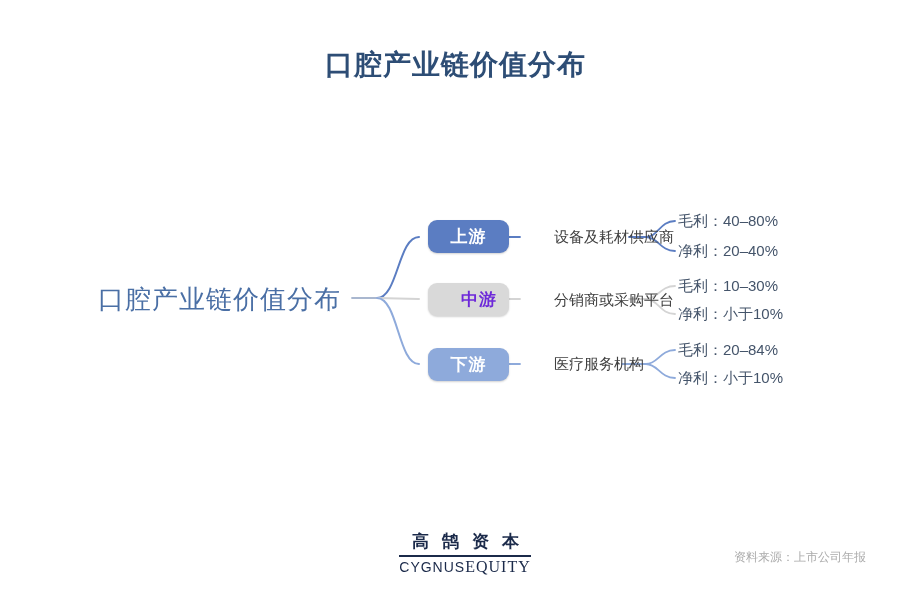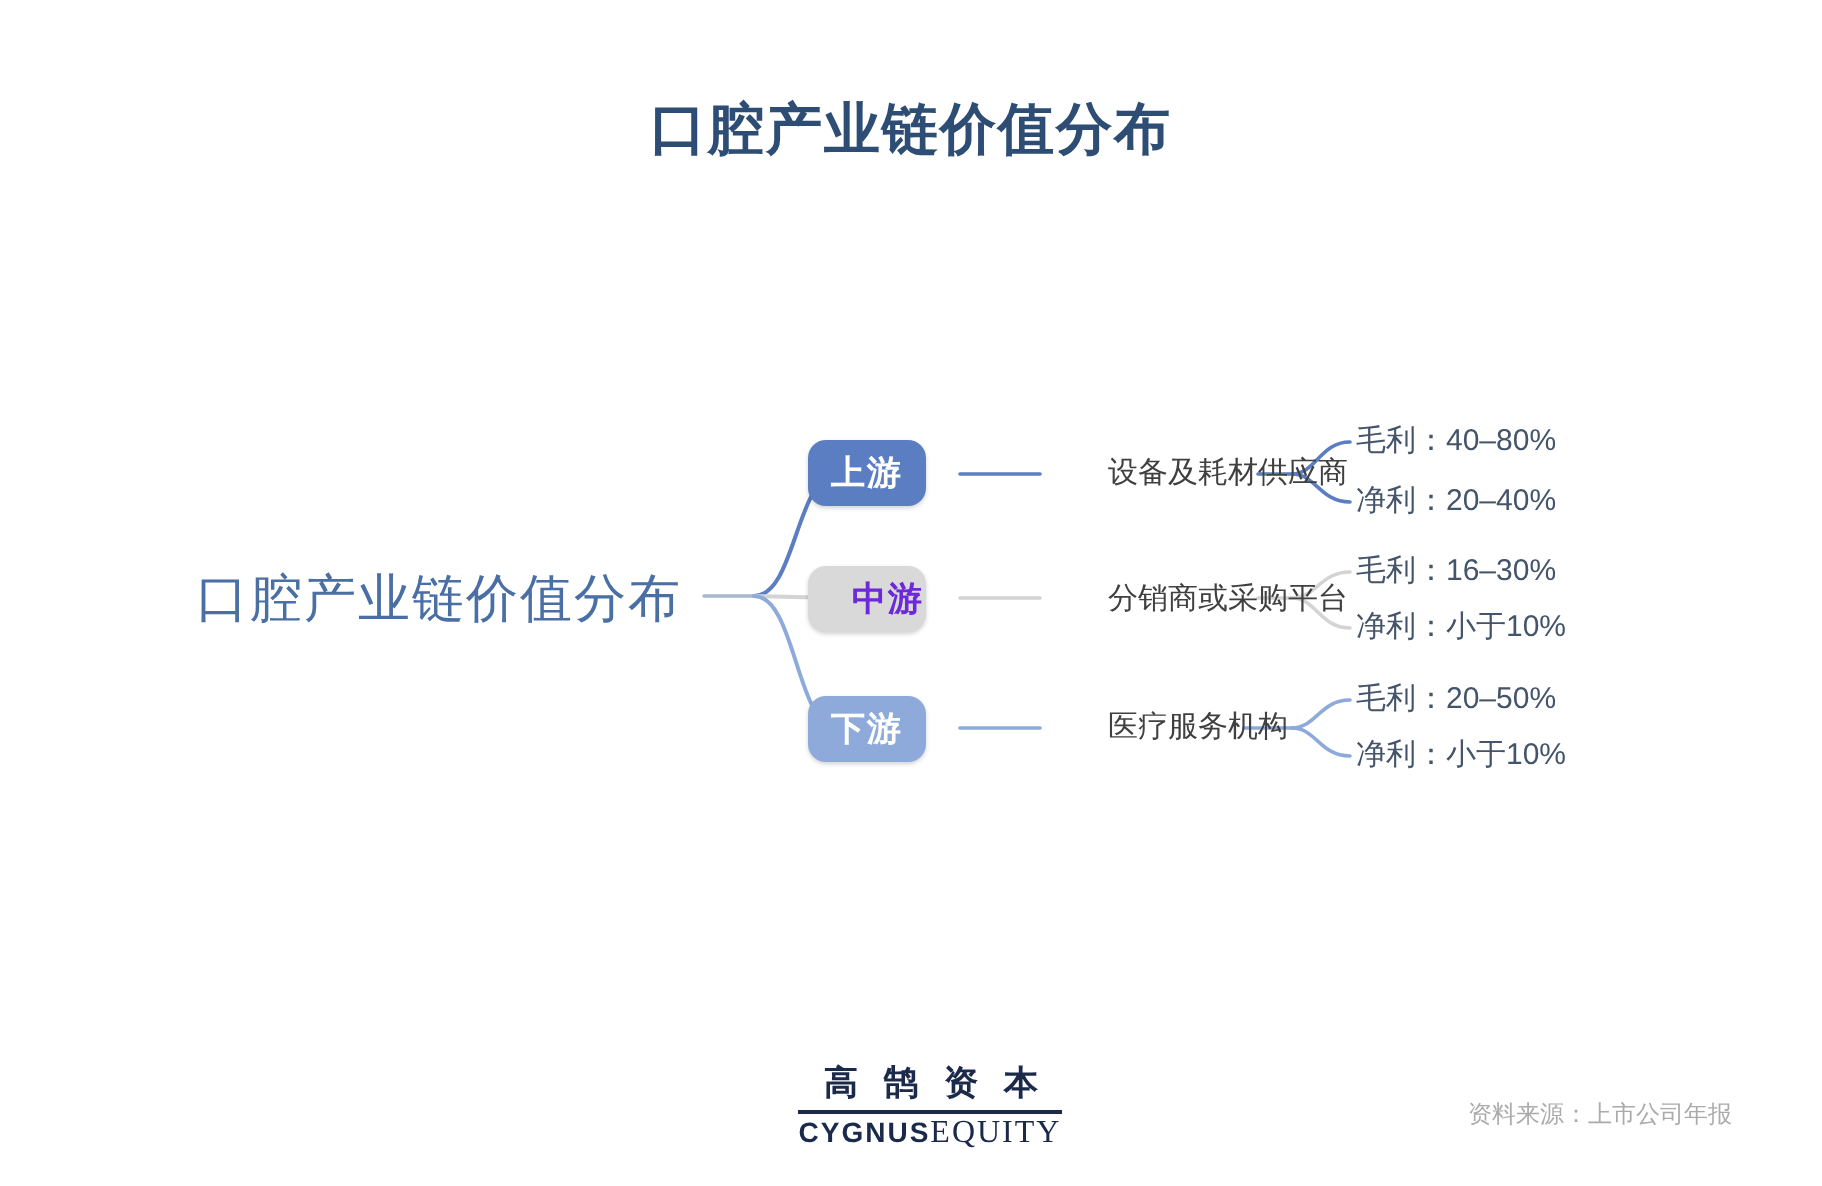--- a/index.html
+++ b/index.html
@@ -18,21 +18,21 @@
   
   .root-label {
     position:absolute; left:98px; top:282px;
     font-size:26px; color:#4a6fa5; letter-spacing:1px;
     white-space:nowrap;
   }
   
   .connectors { position:absolute; left:0; top:0; width:911px; height:593px; pointer-events:none; }
   
   .tier-box {
-    position:absolute; left:404px; width:59px; height:33px;
+    position:absolute; left:428px; width:81px; height:33px;
     border-radius:9px; text-align:center; line-height:33px;
     font-size:17px; font-weight:600; letter-spacing:1px;
     box-shadow:0 1px 2px rgba(0,0,0,0.18);
   }
   .tier-upstream   { top:220px; background:#5b7dc2; color:#ffffff; }
   .tier-midstream  { top:283px; background:#d9d9d9; color:#6d28d9;padding-left:21px; }
   .tier-downstream { top:348px; background:#8eaadb; color:#ffffff; }
   
   .entity {
     position:absolute; left:554px; font-size:15px; color:#404040;
@@ -53,21 +53,21 @@
   .logo { position:absolute; left:399px; top:530px; width:132px; text-align:center; color:#1b2a4a; }
   .logo-cn {
     font-family:"Liberation Serif","DejaVu Serif",serif;
     font-size:17px; font-weight:bold; letter-spacing:13px; padding-left:13px;
     white-space:nowrap;
   }
   .logo-rule { border-top:2px solid #1b2a4a; margin:2px 0 1px 0; }
   .logo-en { white-space:nowrap; }
   .logo-en-bold {
     font-family:"Liberation Sans","DejaVu Sans",sans-serif;
-    font-size:14px; font-weight:bold; letter-spacing:1px;
+    font-size:14px; font-weight:normal; letter-spacing:1px;
   }
   .logo-en-serif {
     font-family:"Liberation Serif","DejaVu Serif",serif;
     font-size:16px; letter-spacing:1px;
   }
   
   .watermark { position:absolute; right:0; bottom:0; width:220px; height:60px; overflow:hidden; }
   .wm-mark {
     position:absolute; left:28px; top:16px; width:42px; height:48px;
     background:#e6e6e6; border-radius:9px; color:#ffffff;
@@ -122,28 +122,28 @@
     <span>上游</span>
   </div>
   <div class="entity entity-upstream">设备及耗材供应商</div>
   <div class="metric m-u-gross">毛利：40–80%</div>
   <div class="metric m-u-net">净利：20–40%</div>
 
   <div class="tier-box tier-midstream">
     <span>中游</span>
   </div>
   <div class="entity entity-midstream">分销商或采购平台</div>
-  <div class="metric m-m-gross">毛利：16–30%</div>
+  <div class="metric m-m-gross">毛利：10–30%</div>
   <div class="metric m-m-net">净利：小于10%</div>
 
   <div class="tier-box tier-downstream">
     <span>下游</span>
   </div>
   <div class="entity entity-downstream">医疗服务机构</div>
-  <div class="metric m-d-gross">毛利：20–50%</div>
+  <div class="metric m-d-gross">毛利：20–84%</div>
   <div class="metric m-d-net">净利：小于10%</div>
 
   <div class="logo">
     <div class="logo-cn">高鹄资本</div>
     <div class="logo-rule"></div>
     <div class="logo-en"><span class="logo-en-bold">CYGNUS</span><span class="logo-en-serif">EQUITY</span></div>
   </div>
 
   <div class="source-note">资料来源：上市公司年报</div>
 

